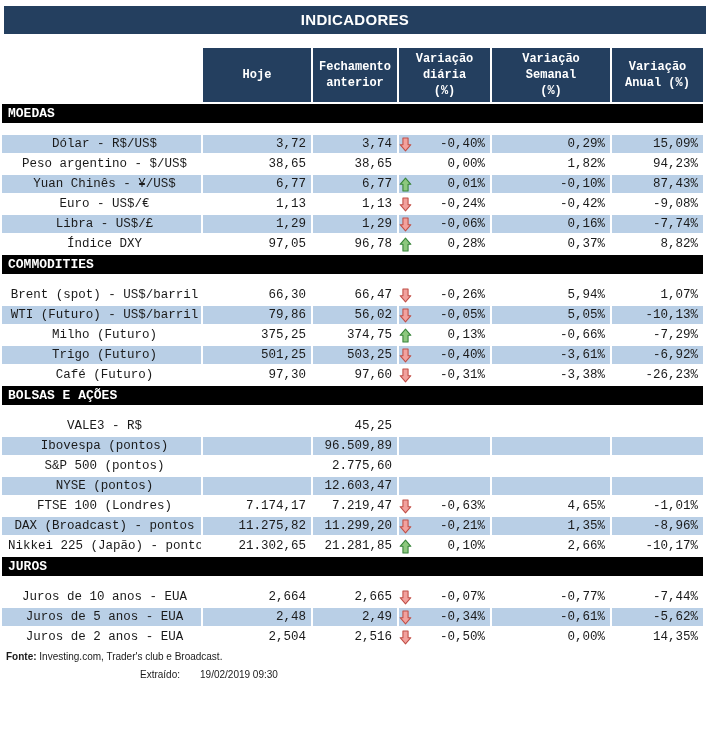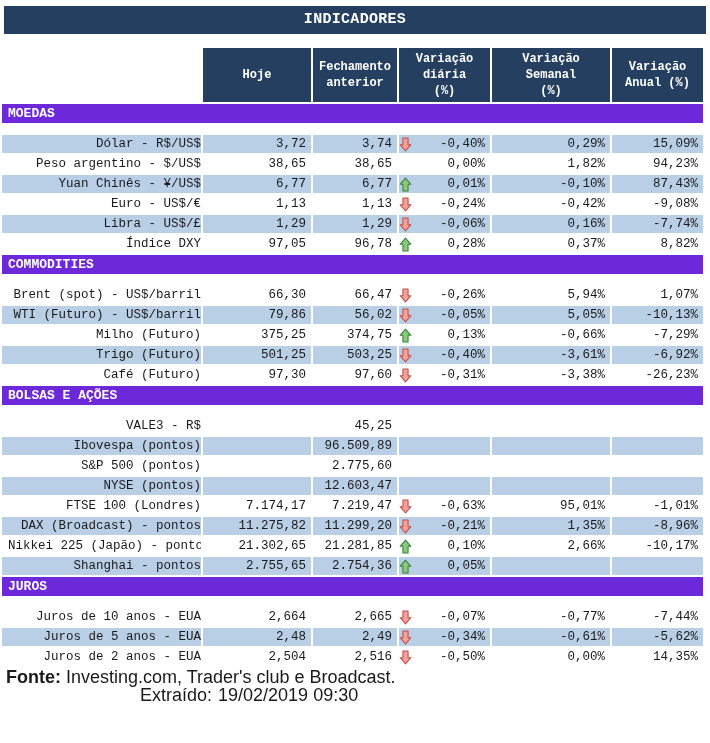--- a/index.html
+++ b/index.html
@@ -6,57 +6,56 @@
   body {
     width:710px; height:743px; overflow:hidden;
     font-family:"Liberation Sans", sans-serif;
     color:#1a1a1a;
   }
   .title-bar {
     background:#243F5F; color:#ffffff; font-weight:bold;
     font-size:15px; letter-spacing:0.3px;
     height:28px; line-height:28px; text-align:center;
     margin:6px 4px 12px 4px;
-    font-family:Liberation Mono, monospace;
   }
   table.indicators {
     border-collapse:separate; border-spacing:2px;
     table-layout:fixed; width:705px;font-family:Liberation Mono, monospace;
   }
   th.colhead {
     background:#243F5F; color:#ffffff; font-weight:bold;
     font-size:12px; line-height:1.35; height:54px;
     text-align:center; vertical-align:middle; padding:0 2px;
   }
   th.empty-head { background:transparent; }
   td.section-bar {
-    background:#6d28d9; color:#ffffff; font-weight:bold;
+    background:#000000; color:#ffffff; font-weight:bold;
     font-size:13px; height:19px; padding:0 0 0 6px;
     text-align:left; vertical-align:middle;
   }
   tr.spacer td { height:8px; padding:0; background:transparent; }
   tr.data td {
     font-size:12.5px; height:18px; vertical-align:middle;
     padding:0; white-space:nowrap; overflow:hidden;
   }
   tr.data.shaded td { background:#B9CFE6; }
-  td.lbl { padding-left:6px !important; text-align:right; }
+  td.lbl { padding-left:6px !important; text-align:center; }
   td.num { text-align:right; padding-right:5px !important; }
   td.vard { padding:0 !important; }
   .vardwrap {
     display:flex; justify-content:space-between; align-items:center;
     height:100%; padding:0 5px 0 0;
   }
   .arrow-slot { width:14px; height:15px; display:inline-flex; align-items:center; }
   .vard-val { flex:1; text-align:right; }
-  .footer { font-size:18px; line-height:18px; }
+  .footer { font-size:10px; line-height:18px; }
   .footer .line1 { padding-left:6px; }
   .footer .line2 { padding-left:140px; }
   .footer b { font-weight:bold; }
-  .extr-val { margin-left:6px; }
+  .extr-val { margin-left:20px; }
 </style>
 </head>
 <body>
 
 <div class="title-bar">INDICADORES</div>
 
 <table class="indicators">
   <colgroup>
     <col style="width:199px">
     <col style="width:108px">
@@ -336,21 +335,21 @@
         <td class="vard">
           <span class="vardwrap">
             <span class="arrow-slot">
               <svg width="13" height="15" viewBox="0 0 12 14">
                 <path d="M3.6 1 H8.4 V7.2 H11 L6 13 L1 7.2 H3.6 Z" fill="#F2A19D" stroke="#C05048" stroke-width="1" stroke-linejoin="round"></path>
               </svg>
             </span>
             <span class="vard-val">-0,63%</span>
           </span>
         </td>
-        <td class="num">95,01%</td>
+        <td class="num">4,65%</td>
         <td class="num">-1,01%</td>
       </tr>
       <tr class="data shaded">
         <td class="lbl">DAX (Broadcast) - pontos</td>
         <td class="num">11.275,82</td>
         <td class="num">11.299,20</td>
         <td class="vard">
           <span class="vardwrap">
             <span class="arrow-slot">
               <svg width="13" height="15" viewBox="0 0 12 14">
@@ -372,37 +371,20 @@
             <span class="arrow-slot">
               <svg width="13" height="15" viewBox="0 0 12 14">
                 <path d="M6 1 L11 6.8 H8.4 V13 H3.6 V6.8 H1 Z" fill="#8DC87E" stroke="#37833A" stroke-width="1" stroke-linejoin="round"></path>
               </svg>
             </span>
             <span class="vard-val">0,10%</span>
           </span>
         </td>
         <td class="num">2,66%</td>
         <td class="num">-10,17%</td>
-      </tr>
-      <tr class="data shaded">
-        <td class="lbl">Shanghai - pontos</td>
-        <td class="num">2.755,65</td>
-        <td class="num">2.754,36</td>
-        <td class="vard">
-          <span class="vardwrap">
-            <span class="arrow-slot">
-              <svg width="13" height="15" viewBox="0 0 12 14">
-                <path d="M6 1 L11 6.8 H8.4 V13 H3.6 V6.8 H1 Z" fill="#8DC87E" stroke="#37833A" stroke-width="1" stroke-linejoin="round"></path>
-              </svg>
-            </span>
-            <span class="vard-val">0,05%</span>
-          </span>
-        </td>
-        <td class="num"></td>
-        <td class="num"></td>
       </tr>
       <tr>
         <td colspan="6" class="section-bar">JUROS</td>
       </tr>
       <tr class="spacer">
         <td colspan="6"></td>
       </tr>
       <tr class="data">
         <td class="lbl">Juros de 10 anos - EUA</td>
         <td class="num">2,664</td>

